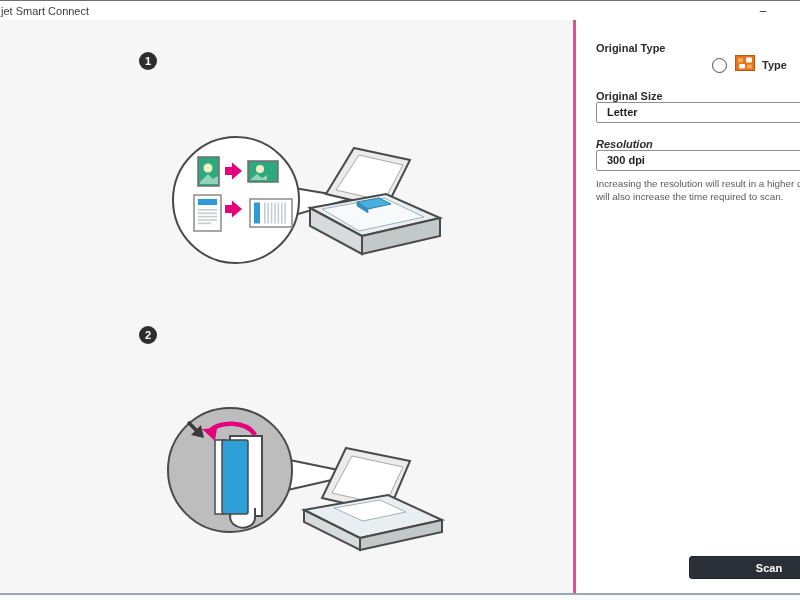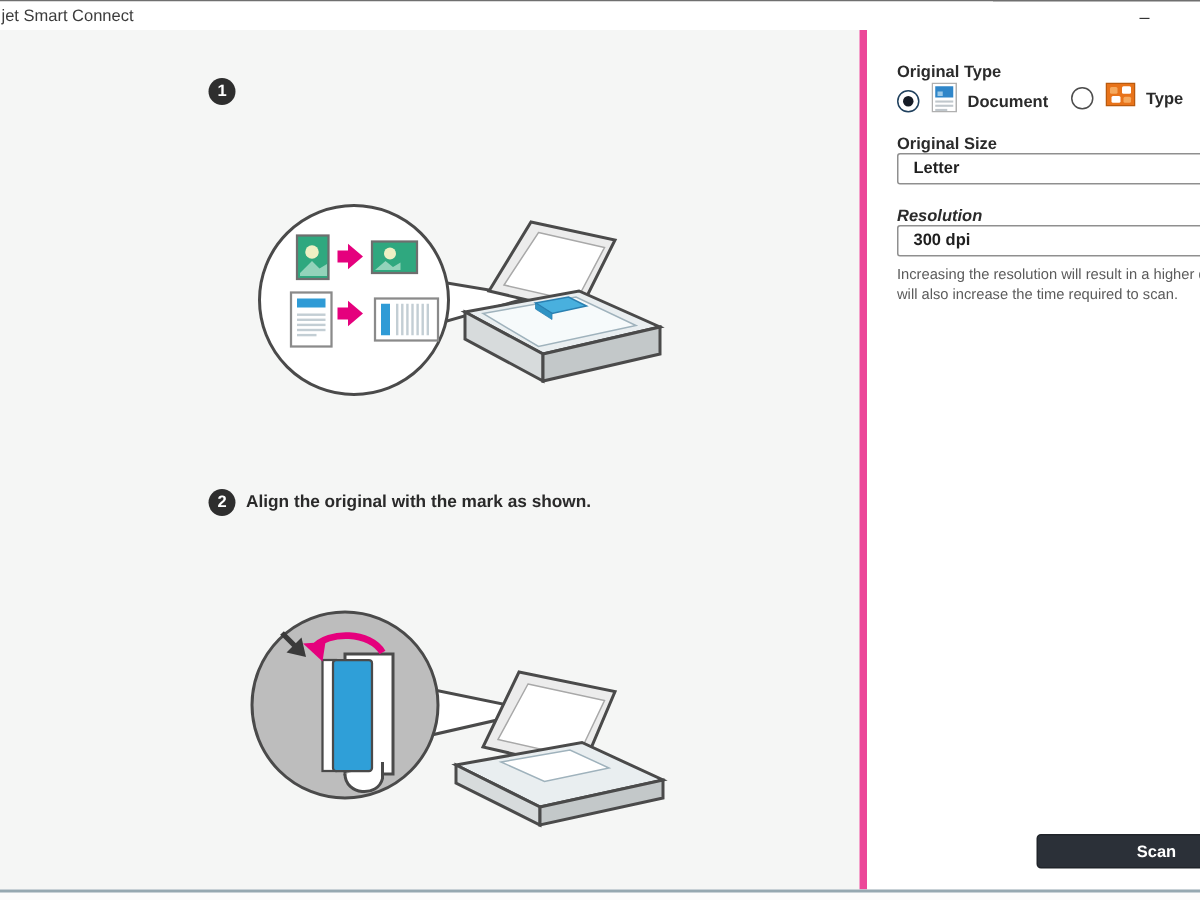--- a/index.html
+++ b/index.html
@@ -33,21 +33,21 @@
   }
   .step-text { margin-left: 7px; font-size: 11.5px; font-weight: bold; color: #2a2a2a; }
   .step-1 { left: 139px; top: 32px; }
   .step-2 { left: 139px; top: 306px; }
 
   .illus { position: absolute; }
   .illus-1 { left: 158px; top: 116px; }
   .illus-2 { left: 158px; top: 378px; }
 
   
-  .panel { position: absolute; left: 573px; top: 20px; width: 227px; height: 573px; background: #ffffff; border-left: 5px solid #ec4899; }
+  .panel { position: absolute; left: 573px; top: 20px; width: 227px; height: 573px; background: #ffffff; border-left: 3px solid #ec4899; }
   .panel-label { position: absolute; left: 20px; font-size: 11px; font-weight: bold; color: #2b2b2b; white-space: nowrap; }
   .lbl-type { top: 22px; }
   .lbl-size { top: 70px; }
   .lbl-res  { top: 118px; font-style: italic; }
 
   .radio-row { position: absolute; left: 20px; top: 35px; width: 230px; height: 22px; }
   .radio-option { position: absolute; top: 0; display: flex; align-items: center; cursor: default; }
   .radio-doc { left: 0; }
   .radio-photo { left: 116px; }
   .radio-circle {
@@ -153,21 +153,20 @@
         <polygon points="199,66 221,62 233,68 210,73" fill="#49b0de" stroke="#2a7fb0" stroke-width="1"></polygon>
         <polygon points="199,66 210,73 210,77 199,70" fill="#2f93c4" stroke="#2a7fb0" stroke-width="0.5"></polygon>
         <polygon points="152,72 204,100 204,118 152,90" fill="#d7dbdc" stroke="#4a4a4a" stroke-width="2"></polygon>
         <polygon points="204,100 282,82 282,100 204,118" fill="#c3c8c9" stroke="#4a4a4a" stroke-width="2"></polygon>
       </g>
     </svg>
   </div>
 
   <div class="step step-2">
     <div class="step-badge">2</div>
-    <div class="step-text">Align the original with the mark as shown.</div>
   </div>
 
   <div class="illus illus-2">
     <svg width="290" height="155" viewBox="0 0 290 155">
       <g>
         <polygon points="112,58 200,76 112,96" fill="#ffffff" stroke="#4a4a4a" stroke-width="2"></polygon>
         <circle cx="72" cy="72" r="62" fill="#bdbdbd"></circle>
         <circle cx="72" cy="72" r="62" fill="none" stroke="#4a4a4a" stroke-width="2"></circle>
       </g>
       <g>
@@ -195,34 +194,20 @@
     </svg>
   </div>
 
 </div>
 
 <div class="panel">
 
   <div class="panel-label lbl-type">Original Type</div>
 
   <div class="radio-row">
-    <div class="radio-option radio-doc">
-      <span class="radio-circle checked"></span>
-      <span class="type-icon">
-        <svg width="17" height="20" viewBox="0 0 17 20">
-          <rect x="0.5" y="0.5" width="16" height="19" fill="#ffffff" stroke="#b0b0b0"></rect>
-          <rect x="2.5" y="2.5" width="12" height="7.5" fill="#2f86c9"></rect>
-          <rect x="4" y="6" width="3.5" height="3" fill="#9cc9e8"></rect>
-          <rect x="2.5" y="12" width="12" height="1.4" fill="#c0c7cc"></rect>
-          <rect x="2.5" y="14.8" width="12" height="1.4" fill="#c0c7cc"></rect>
-          <rect x="2.5" y="17.6" width="8" height="1.4" fill="#c0c7cc"></rect>
-        </svg>
-      </span>
-      <span class="radio-label">Document</span>
-    </div>
     <div class="radio-option radio-photo">
       <span class="radio-circle"></span>
       <span class="type-icon">
         <svg width="20" height="16" viewBox="0 0 20 16">
           <rect x="0.5" y="0.5" width="19" height="15" fill="#e8731a" stroke="#b95a0e"></rect>
           <rect x="3" y="3" width="5" height="4.5" rx="1" fill="#f5a95e"></rect>
           <rect x="11" y="2.5" width="6" height="5" rx="1" fill="#ffffff"></rect>
           <rect x="4" y="9" width="6" height="4.5" rx="1" fill="#ffffff"></rect>
           <rect x="12" y="9.5" width="5" height="4" rx="1" fill="#f5a95e"></rect>
         </svg>

